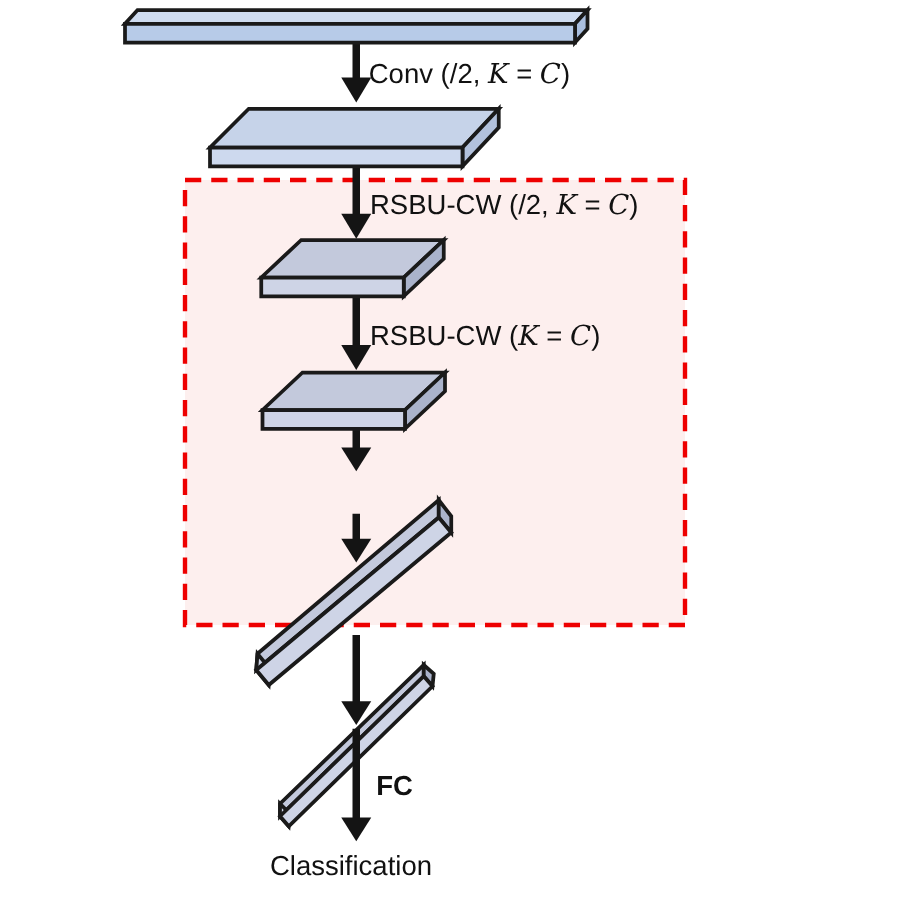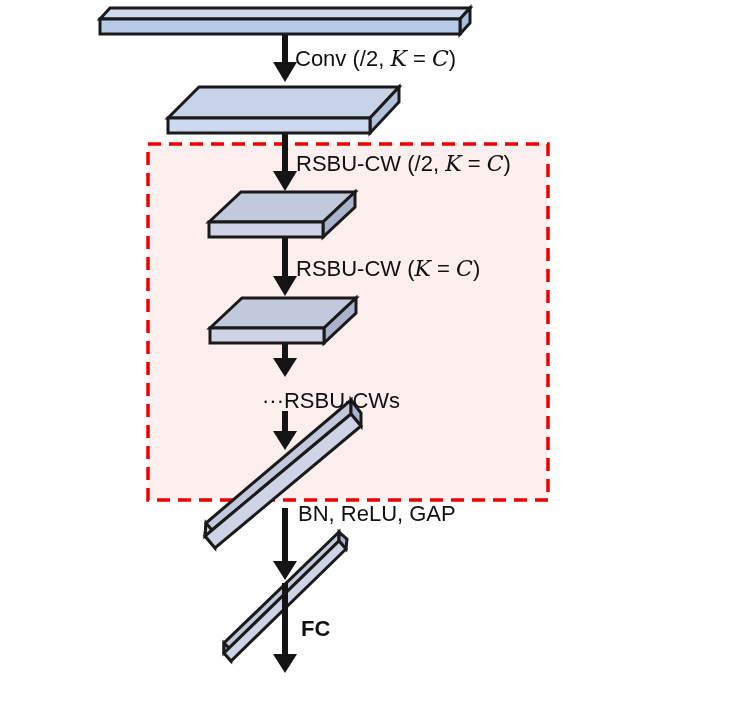--- a/index.html
+++ b/index.html
@@ -104,23 +104,22 @@
       <polygon class="arrow" points="273,654 297,654 285,673"></polygon>
     </g>
   </svg>
 
   <div class="lbl" style="left:295px; top:47px;"><span>Conv (/2, </span><span class="mvar">K</span><span> = </span><span class="mvar">C</span><span>)</span></div>
 
   <div class="lbl" style="left:296px; top:152px;"><span>RSBU-CW (/2, </span><span class="mvar">K</span><span> = </span><span class="mvar">C</span><span>)</span></div>
 
   <div class="lbl" style="left:296px; top:257px;"><span>RSBU-CW (</span><span class="mvar">K</span><span> = </span><span class="mvar">C</span><span>)</span></div>
 
-  <div class="lbl" style="left:262px; top:389px;">···RSBU-CWs</div>
 
-  <div class="lbl" style="left:298px; top:502px;">BN, ReLU, GAP</div>
   <div class="lbl" style="left:301px; top:617px;font-weight:bold;">FC</div>
+  <div class="lbl" style="left:216px; top:681px;">Classification</div>
 
   <div class="cjk">
     
     
   </div>
 
 </div>
 
 </body></html>

